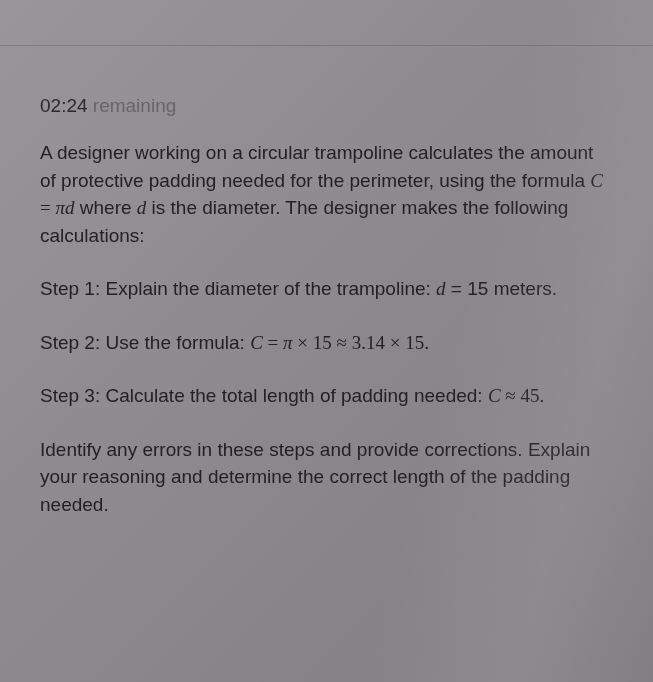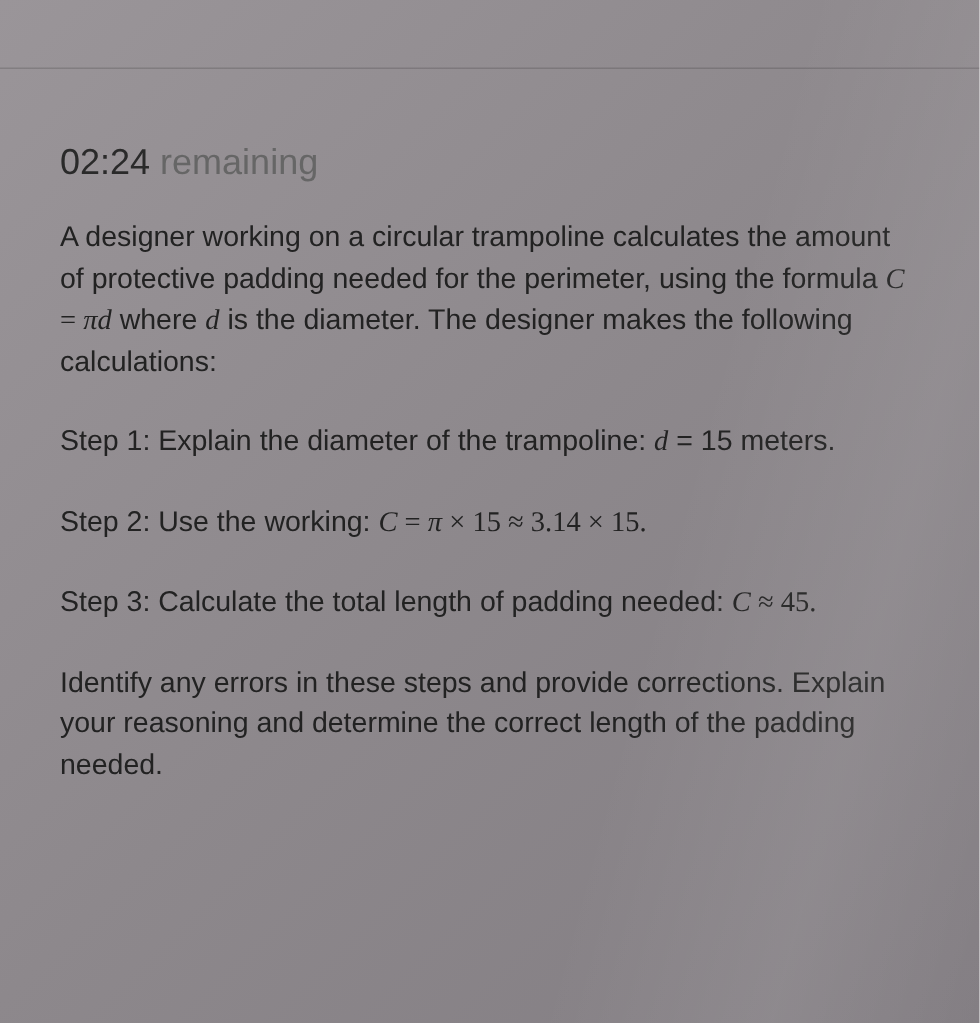--- a/index.html
+++ b/index.html
@@ -31,21 +31,21 @@
       top: 45px;
       left: 0;
       right: 0;
       height: 1px;
       background: rgba(0,0,0,0.15);
     }
     .content {
       padding: 95px 40px 30px 40px;
     }
     .timer {
-      font-size: 24px;
+      font-size: 19px;
       margin-bottom: 22px;
       color: #333;
     }
     .timer-time {
       color: #2a2a2a;
       font-weight: 500;
     }
     .timer-label {
       color: #666;
       font-weight: 400;
@@ -93,21 +93,21 @@
 
   <div class="problem-intro">
     <span>A designer working on a circular trampoline calculates the amount of protective padding needed for the perimeter, using the formula </span><span class="italic math">C</span><span class="math"> = </span><span class="italic math">π</span><span class="italic math">d</span><span> where </span><span class="italic math">d</span><span> is the diameter. The designer makes the following calculations:</span>
   </div>
 
   <div class="step">
     <span>Step 1: </span><span>Explain the diameter of the trampoline: </span><span class="italic math">d</span><span> = 15 meters.</span>
   </div>
 
   <div class="step">
-    <span>Step 2: </span><span>Use the working: </span><span class="italic math">C</span><span class="math"> = </span><span class="italic math">π</span><span class="math"> × 15  ≈ 3.14 × 15.</span>
+    <span>Step 2: </span><span>Use the formula: </span><span class="italic math">C</span><span class="math"> = </span><span class="italic math">π</span><span class="math"> × 15  ≈ 3.14 × 15.</span>
   </div>
 
   <div class="step">
     <span>Step 3: </span><span>Calculate the total length of padding needed: </span><span class="italic math">C</span><span class="math"> ≈ 45.</span>
   </div>
 
   <div class="question">
     <span>Identify any errors in these steps and provide corrections. Explain your reasoning and determine the correct length of the padding needed.</span>
   </div>
 

